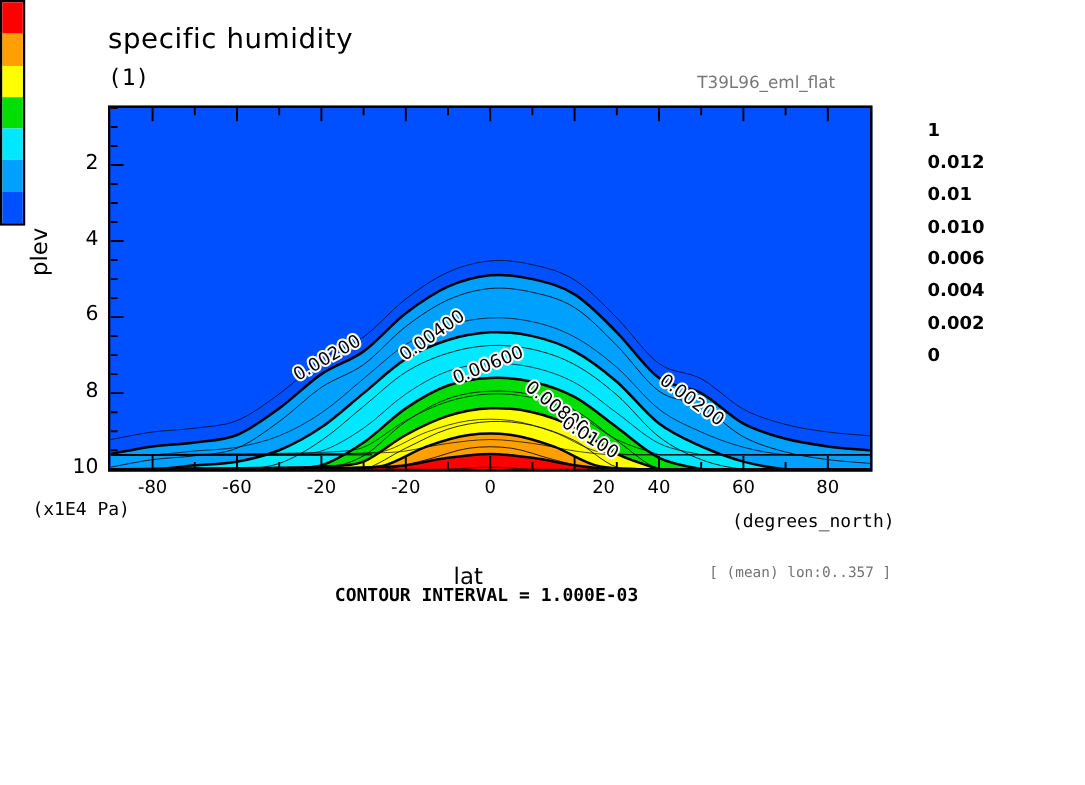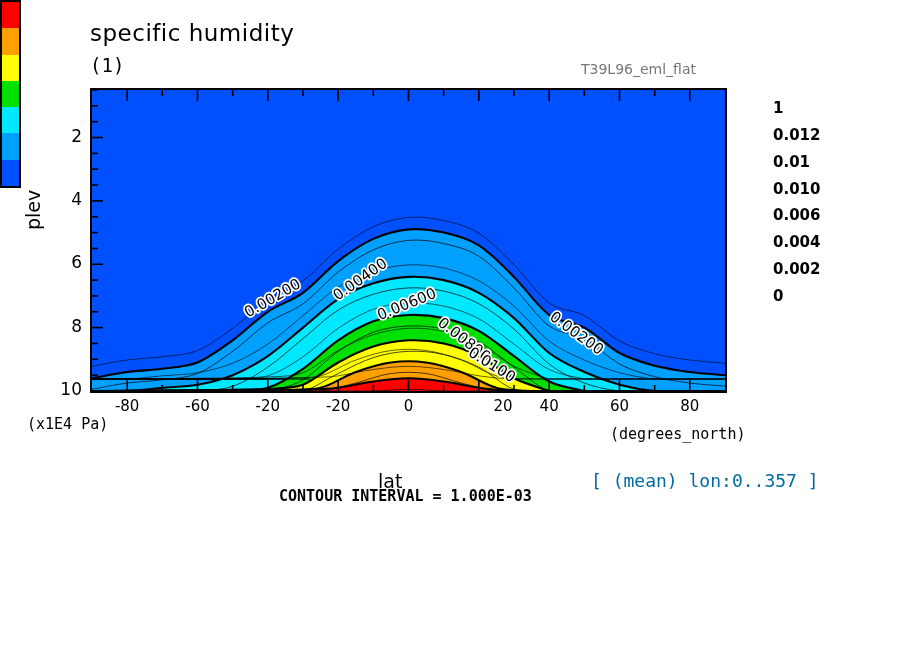--- a/index.html
+++ b/index.html
@@ -18,21 +18,21 @@
            text-align:right;width:40px;}
   .xtlabel{font-size:15px;font-family:"DejaVu Sans","Liberation Sans",sans-serif;
            text-align:center;width:60px;}
   #ylabel{left:22px;top:230px;font-size:19px;
           transform:rotate(-90deg);transform-origin:left top;white-space:nowrap;}
   #xlabel{left:378px;top:446px;font-size:19px;margin-top:24px;}
   #punit{left:12px;top:415px;font-size:15px;font-family:"DejaVu Sans Mono","Liberation Mono",monospace;margin-left:15px;}
   #xunit{left:610px;top:425px;font-size:15px;font-family:"DejaVu Sans Mono","Liberation Mono",monospace;}
   #cinterval{left:279px;top:487px;font-size:15px;font-weight:bold;
              font-family:"DejaVu Sans Mono","Liberation Mono",monospace;}
-  #meannote{left:591px;top:470px;font-size:18px;color:#0369a1;
+  #meannote{left:591px;top:470px;font-size:12px;color:#737373;
             font-family:"DejaVu Sans Mono","Liberation Mono",monospace;}
   #cbar{left:745px;top:107px;width:21px;height:188px;border:2px solid #000;box-sizing:border-box;}
   .cbseg{width:100%;}
   .cblab{position:absolute;left:28px;font-size:15px;font-weight:bold;white-space:nowrap;
          font-family:"DejaVu Sans","Liberation Sans",sans-serif;}
   .cw{position:absolute;left:745px;top:107px;width:200px;height:188px;}
 </style>
 </head>
 <body>
 

